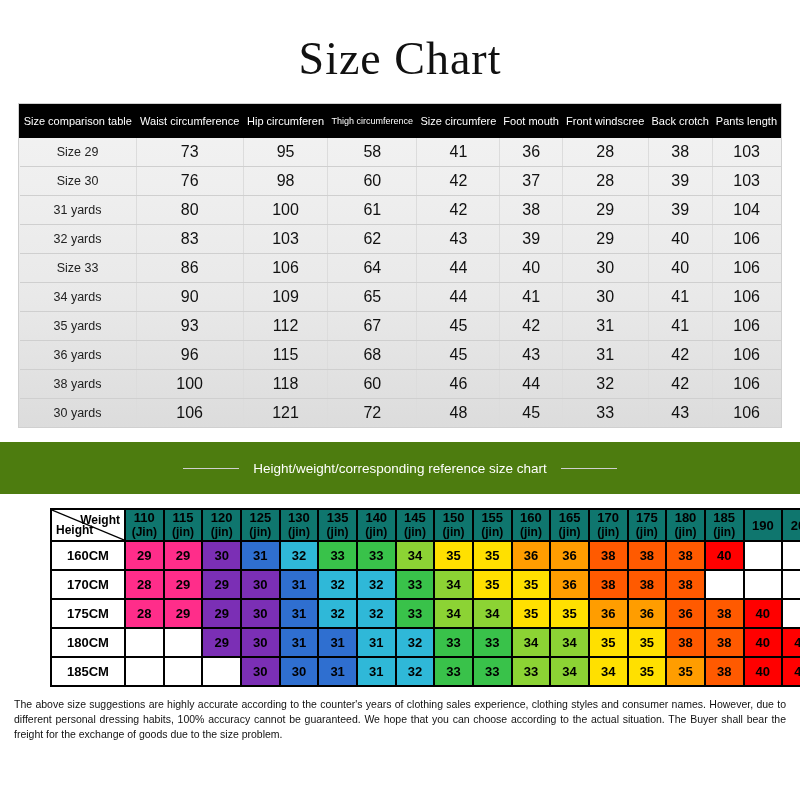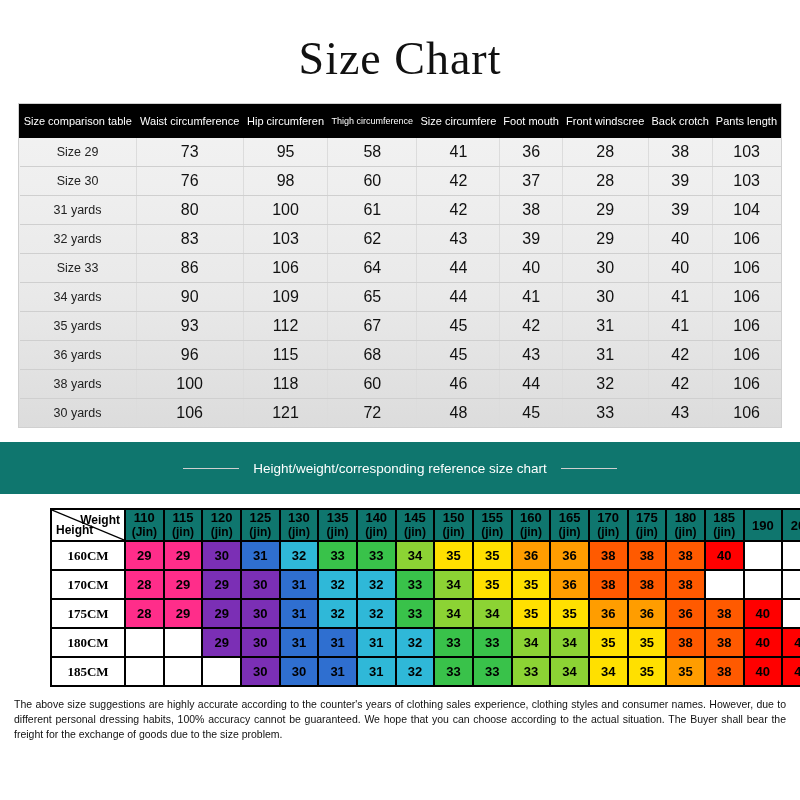--- a/index.html
+++ b/index.html
@@ -59,21 +59,21 @@
   }
   table.size td.val{
     font-size:16px;
   }
   table.size tr:last-child td{border-bottom:none;}
   table.size td:last-child{border-right:none;}
 
   
   .banner{
     margin-top:14px;
-    background:#0f766e;
+    background:#4d7c0f;
     color:#fff;
     height:52px;
     display:flex;
     align-items:center;
     justify-content:center;
     gap:14px;
   }
   .banner .ln{
     width:56px;height:1px;background:#cfcfcf;display:inline-block;
   }
@@ -112,21 +112,20 @@
     position:absolute;left:4px;bottom:3px;font-size:12px;font-weight:bold;
   }
   th.wcol{
     background:#0f766e;font-size:13px;font-weight:bold;
     height:56px;line-height:15px;
   }
   th.wcol .u{font-weight:bold;font-size:12px;display:block;}
   td.hrow{
     background:#fff;font-size:13px;font-weight:bold;
     width:72px;
-    font-family:Liberation Serif, serif;
   }
   td.cell{font-size:13px;}
 
   
   .note{
     margin:10px 14px 0 14px;
     font-size:10.5px;
     line-height:15px;
     color:#111;
     text-align:justify;

